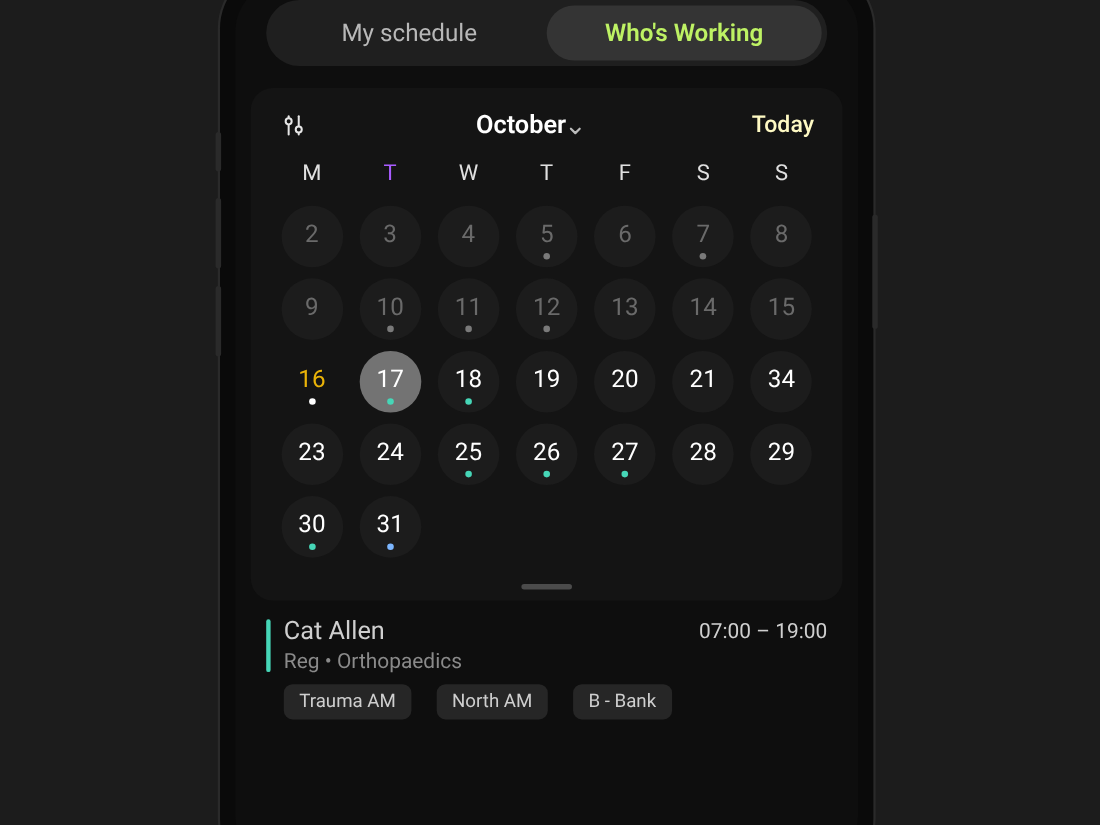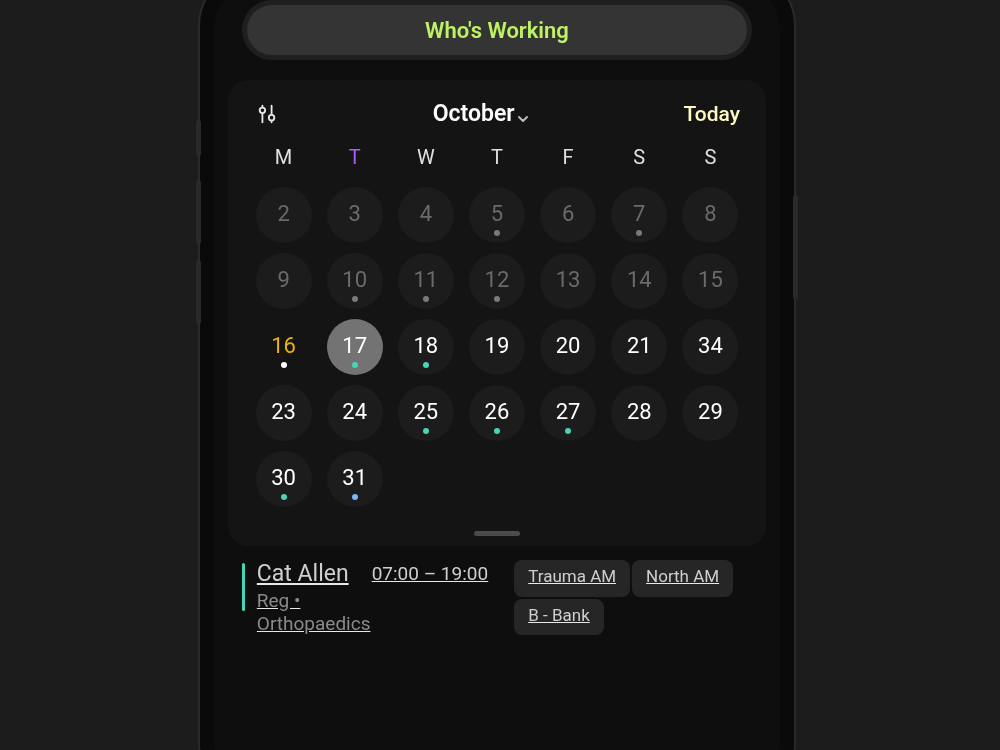--- a/index.html
+++ b/index.html
@@ -155,43 +155,43 @@
   .dot.teal  { background:#46d6b7; }
   .dot.blue  { background:#7cb6ff; }
 
   .handle-row { display:flex; justify-content:center; padding-top:6px; }
   .handle { width:46px; height:5px; border-radius:3px; background:#4b4b4b; }
 
   
   .shift {
     margin: 14px 28px 0 28px;
     display:flex;
+    flex-direction:column;
     gap:10px;
-    text-decoration:underline;
   }
   .shift-main {
     display:flex;
     align-items:flex-start;
     justify-content:space-between;
   }
   .shift-left {
     display:flex;
     gap:12px;
   }
   .accent-bar {
     width:4px;
     height:48px;
     border-radius:3px;
     background:#46d6b7;
     margin-top:3px;
   }
   .shift-name { font-size:23px; color:#cfcfcf; font-weight:400;}
   .shift-sub  { font-size:19px; color:#8a8a8a; margin-top:2px;}
   .shift-time { font-size:19px; color:#cfcfcf; margin-top:2px; white-space:nowrap;}
-  .chips { display:flex; gap:2px; flex-wrap:wrap; margin-left:16px;}
+  .chips { display:flex; gap:23px; flex-wrap:wrap; margin-left:16px;}
   .chip {
     background:#262626;
     color:#cfcfcf;
     font-size:17px;
     padding:6px 14px;
     border-radius:8px;
   }
 </style>
 </head>
 <body>
@@ -199,20 +199,21 @@
 <div class="phone">
   <div class="side-btn side-l1"></div>
   <div class="side-btn side-l2"></div>
   <div class="side-btn side-l3"></div>
   <div class="side-btn side-r"></div>
 
   <div class="screen">
 
     <div class="seg-outer">
       <div class="seg" id="seg">
+          <div class="seg-btn">My schedule</div>
           <div class="seg-btn active">Who's Working</div>
         </div>
     </div>
 
     <div class="card">
       <div class="cal-header">
         <div class="filter-icon">
           <svg viewBox="0 0 24 24" width="22" height="22" fill="none" stroke="currentColor" stroke-width="2" stroke-linecap="round">
             <line x1="7" y1="3" x2="7" y2="21"></line>
             <line x1="17" y1="3" x2="17" y2="21"></line>

